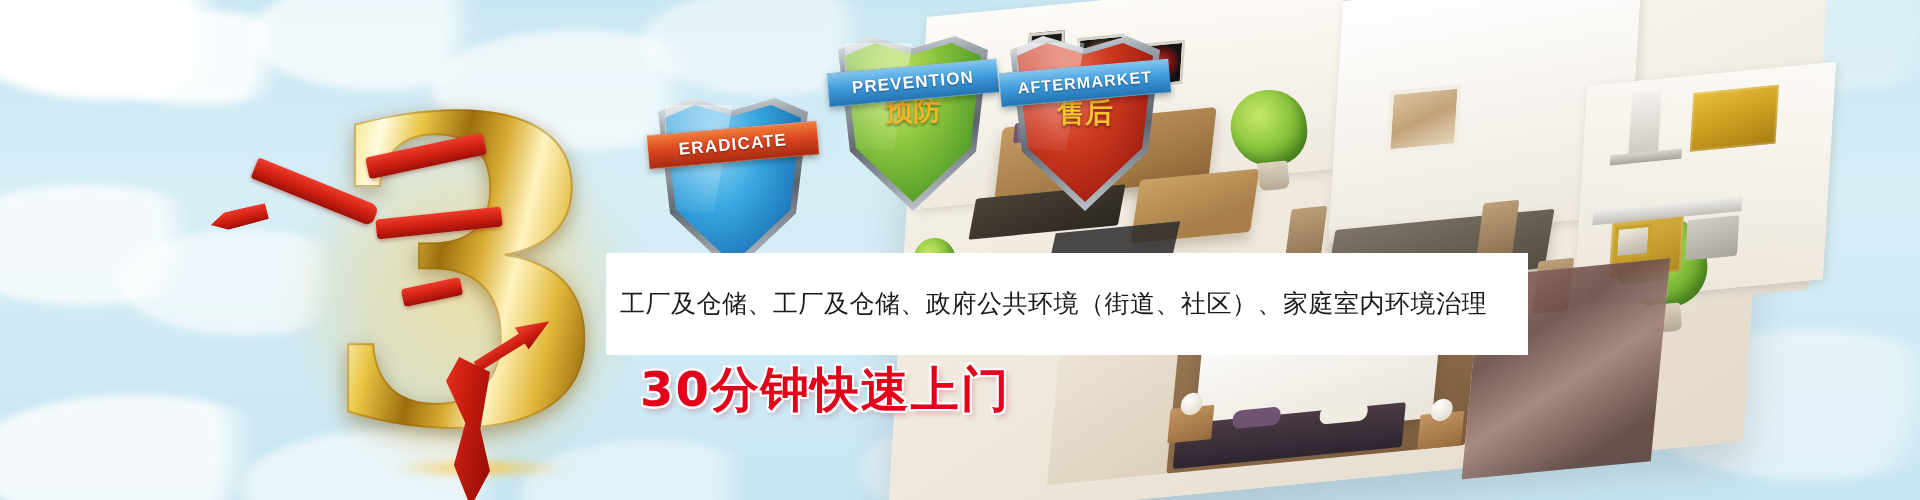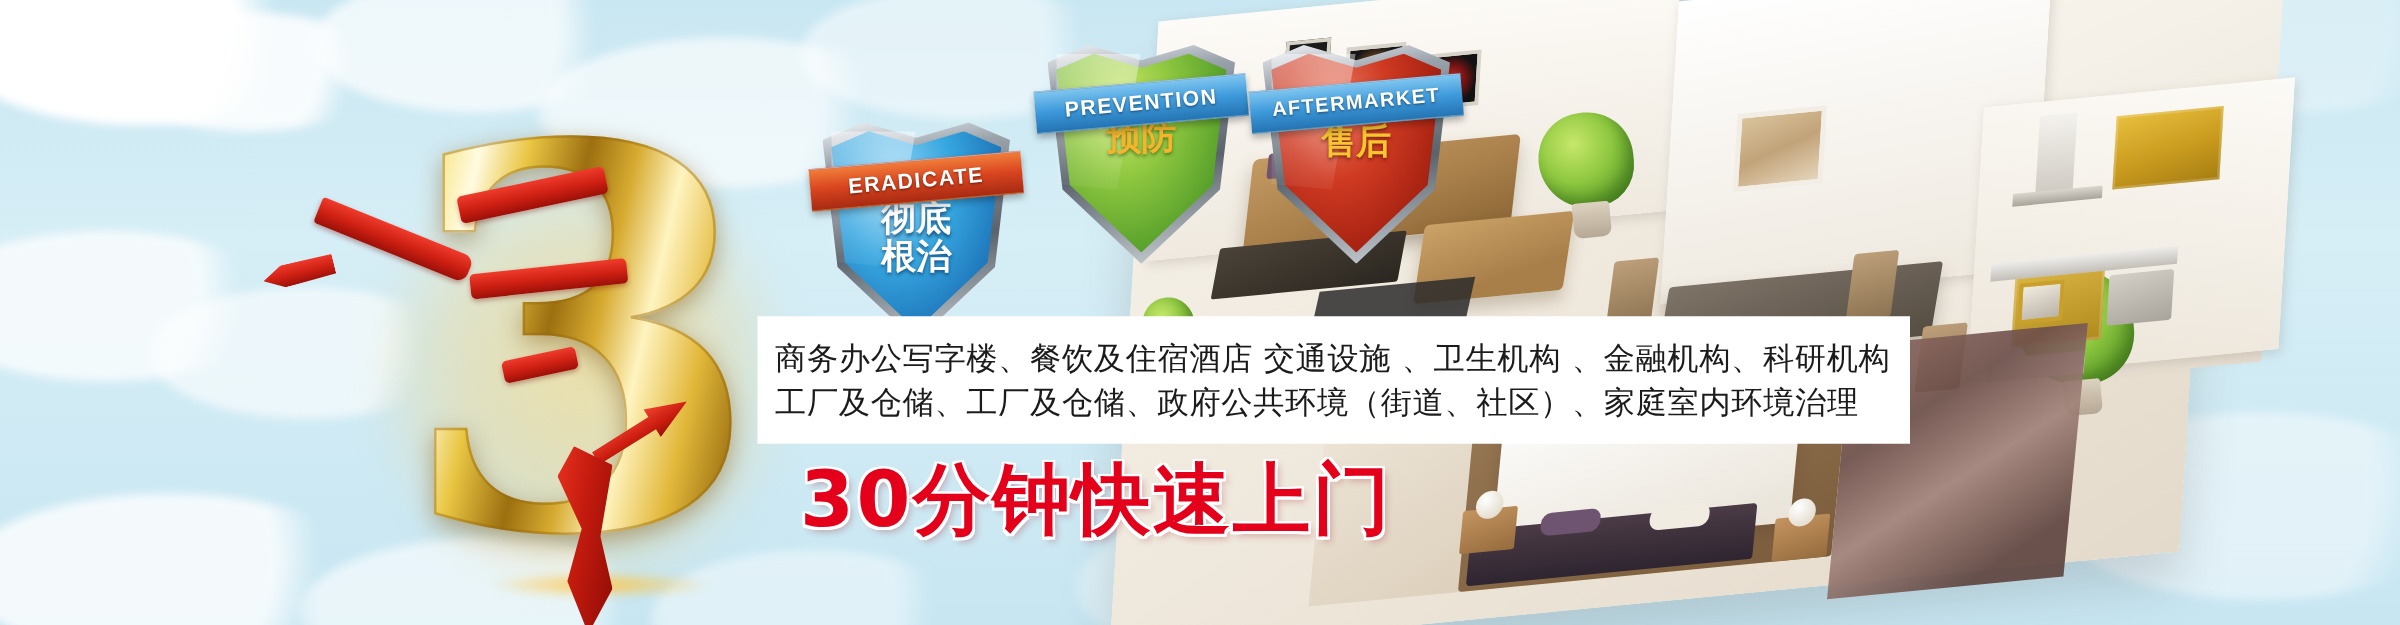--- a/index.html
+++ b/index.html
@@ -306,21 +306,21 @@
   #info-panel .line{
     font-family:"DejaVu Sans","Liberation Sans",sans-serif;
     font-size:25px;color:#1b1b1b;letter-spacing:.5px;line-height:1.42;
     white-space:nowrap;
   }
 
   
   #headline{
     position:absolute;left:640px;top:358px;
     font-family:"DejaVu Sans","Liberation Sans",sans-serif;
-    font-weight:bold;font-size:62px;letter-spacing:2px;
+    font-weight:bold;font-size:48px;letter-spacing:2px;
     color:#e4001b;
     text-shadow:
        2px 0 0 #fff,-2px 0 0 #fff,0 2px 0 #fff,0 -2px 0 #fff,
        2px 2px 0 #fff,-2px 2px 0 #fff,2px -2px 0 #fff,-2px -2px 0 #fff,
        3px 4px 6px rgba(150,0,20,.28);
     white-space:nowrap;
   }
 </style>
 </head>
 <body>
@@ -422,24 +422,20 @@
     <div class="rib rib-c"></div>
     <div class="rib rib-d"></div>
     <div class="rib-arrow"></div>
     <div class="rib-tail"></div>
   </div>
 
   <div class="shield" id="shield-eradicate">
     <div class="rim"></div>
     <div class="face"></div>
     <div class="gloss"></div>
-    <div class="cn">
-      <div>彻底</div>
-      <div>根治</div>
-    </div>
     <div class="ribbon">
       <span>ERADICATE</span>
     </div>
   </div>
 
   <div class="shield" id="shield-prevention">
     <div class="rim"></div>
     <div class="face"></div>
     <div class="gloss"></div>
     <div class="cn">
@@ -456,19 +452,18 @@
     <div class="gloss"></div>
     <div class="cn">
       <div>售后</div>
     </div>
     <div class="ribbon">
       <span>AFTERMARKET</span>
     </div>
   </div>
 
   <div id="info-panel">
-    <div class="line">商务办公写字楼、餐饮及住宿酒店 交通设施 、卫生机构 、金融机构、科研机构</div>
     <div class="line">工厂及仓储、工厂及仓储、政府公共环境（街道、社区）、家庭室内环境治理</div>
   </div>
 
   <div id="headline">30分钟快速上门</div>
 
 </div>
 
 </body></html>

